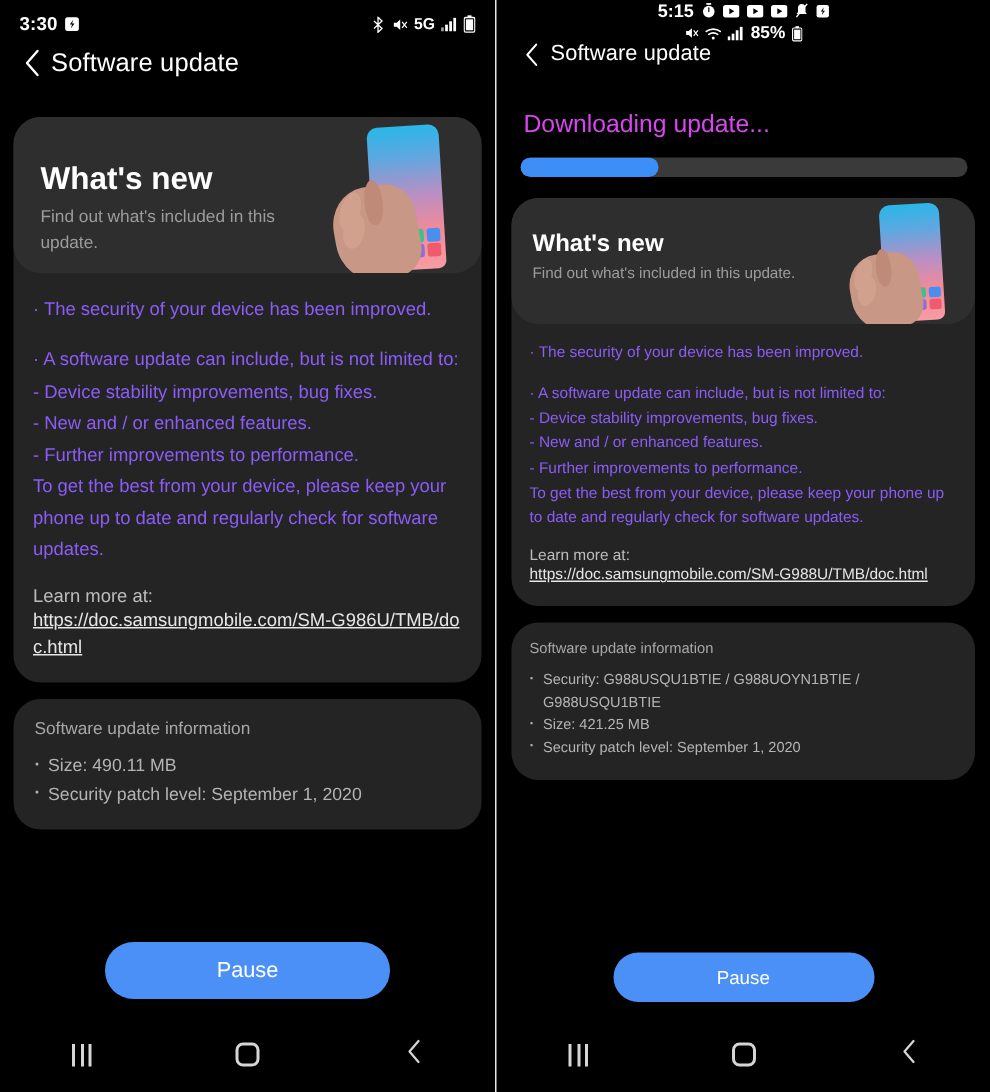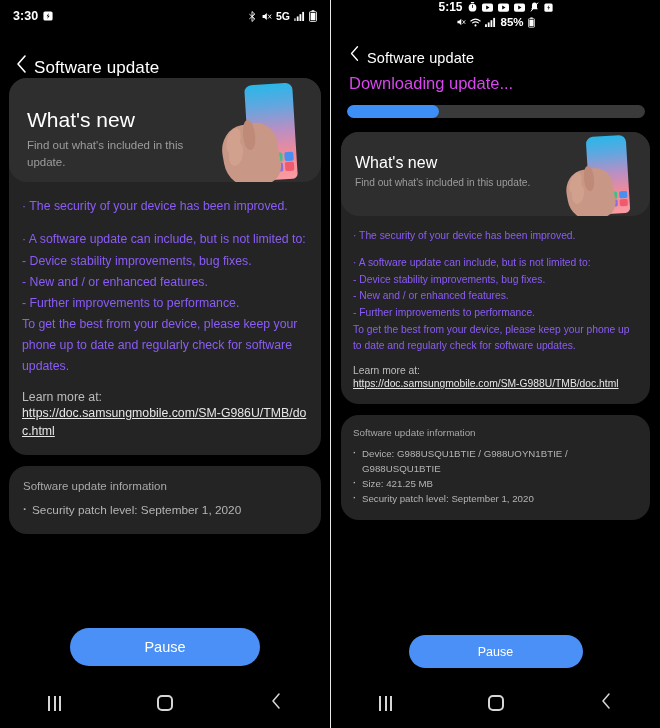--- a/index.html
+++ b/index.html
@@ -21,32 +21,32 @@
     justify-content: space-between; color: #fff;
   }
   .sb-left { display: flex; align-items: center; gap: 5px; }
   .sb-right { display: flex; align-items: center; gap: 4px; }
   .clock { font-size: 12.5px; font-weight: 600; letter-spacing: .1px; }
   .clock-r { font-size: 12px; font-weight: 600; }
   .sb-icon { display: inline-flex; align-items: flex-start; justify-content: center; }
   .battpct { font-size: 11.5px; font-weight: 600; }
 
   
-  .appbar { display: flex; align-items: flex-end; color: #fff; }
+  .appbar { display: flex; align-items: flex-start; color: #fff; }
   .back { width: 26px; display: flex; align-items: center; justify-content: center; }
   .title-l { font-size: 17px; font-weight: 400; letter-spacing: .1px; }
   .title-r { font-size: 14.5px; font-weight: 500; letter-spacing: .1px; }
 
   
   .card { background: #242424; border-radius: 18px; }
   .banner {
     background: #2e2e2e; border-radius: 18px;
     position: relative; overflow: hidden;
   }
-  .banner-title { color: #fff; font-weight: 400; }
+  .banner-title { color: #fff; font-weight: 700; }
   .banner-sub { color: #9c9c9c; }
 
   .body-text { color: #8b5cf6; }
   .body-text p { margin: 0; }
   .gap { height: 1em; }
 
   .learn { color: #bcbcbc; }
   .url { color: #e6e6e6; text-decoration: underline; display: block; word-break: break-all; }
 
   .info-head { color: #a8a8a8; }
@@ -235,20 +235,21 @@
           <div class="gap"></div>
         </div>
 
         <div class="learn">Learn more at:</div>
         <a class="url" href="#">https://doc.samsungmobile.com/SM-G986U/TMB/doc.html</a>
       </div>
 
       <div class="card info-card">
         <div class="info-head">Software update information</div>
         <ul class="info-list">
+          <li>Size: 490.11 MB</li>
           <li>Security patch level: September 1, 2020</li>
         </ul>
       </div>
     </div>
 
     <div class="pause-wrap">
       <button class="pause-btn">Pause</button>
     </div>
 
     <div class="navbar">
@@ -399,21 +400,21 @@
           <div class="gap"></div>
         </div>
 
         <div class="learn">Learn more at:</div>
         <a class="url" href="#">https://doc.samsungmobile.com/SM-G988U/TMB/doc.html</a>
       </div>
 
       <div class="card info-card">
         <div class="info-head">Software update information</div>
         <ul class="info-list">
-          <li>Device: G988USQU1BTIE / G988UOYN1BTIE / G988USQU1BTIE</li>
+          <li>Security: G988USQU1BTIE / G988UOYN1BTIE / G988USQU1BTIE</li>
           <li>Size: 421.25 MB</li>
           <li>Security patch level: September 1, 2020</li>
         </ul>
       </div>
     </div>
 
     <div class="pause-wrap">
       <button class="pause-btn">Pause</button>
     </div>
 

